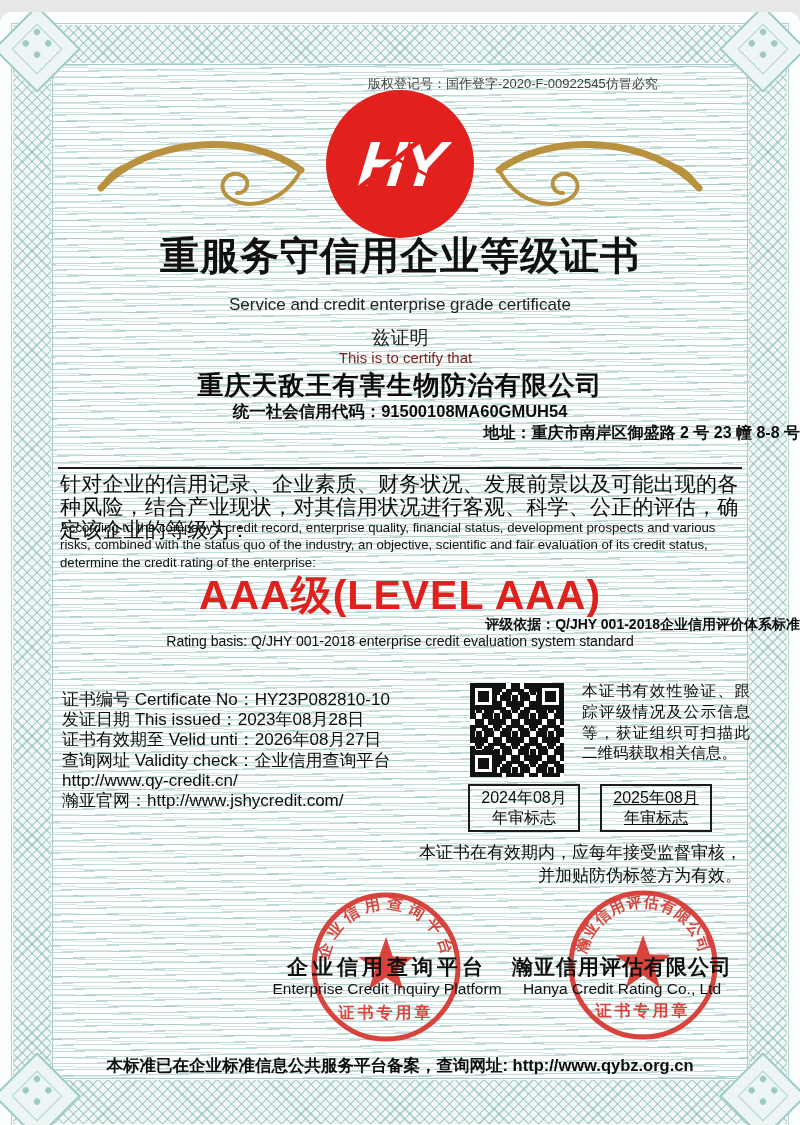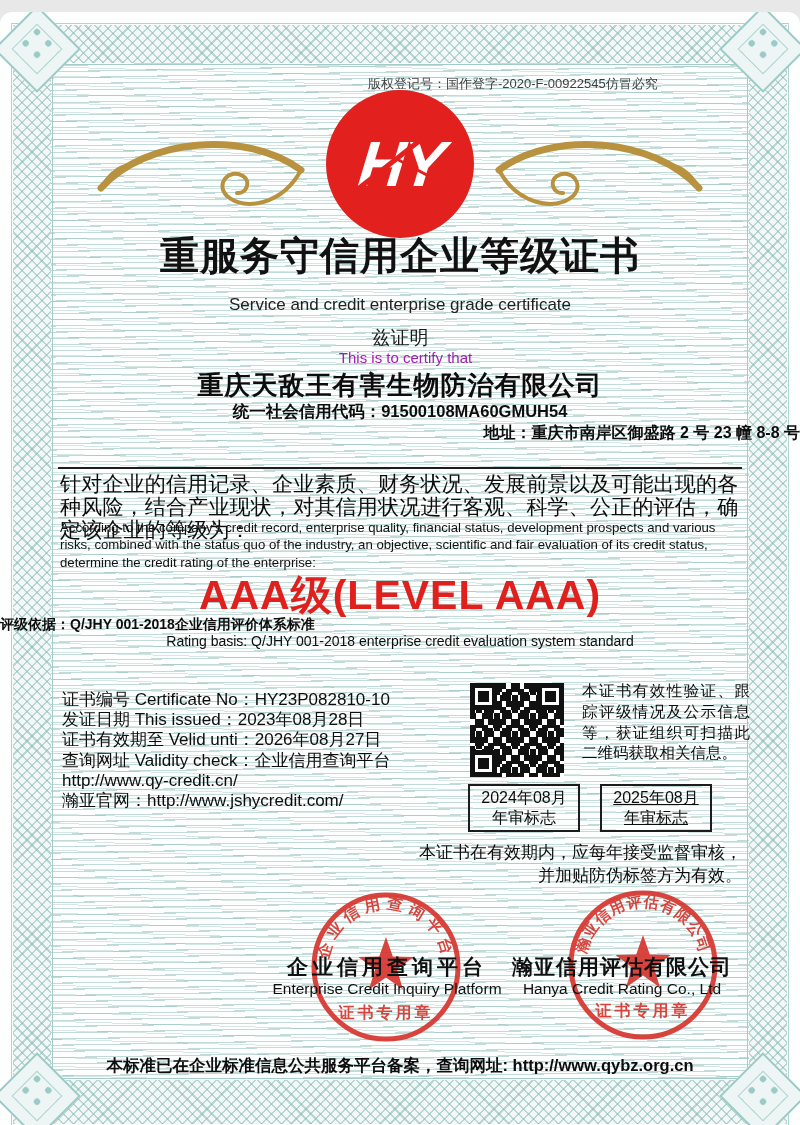--- a/index.html
+++ b/index.html
@@ -46,30 +46,30 @@
   }
   .logo-text{color:#fff;font-size:64px;font-weight:bold;font-style:italic;letter-spacing:-3px;transform:skewX(-6deg);}
   .crack{position:absolute;background:#e2201e;}
   .crack.c1{left:18px;top:62px;width:116px;height:5px;transform:rotate(-38deg);}
   .crack.c2{left:58px;top:82px;width:80px;height:3px;transform:rotate(28deg);}
   .flourish{position:absolute;z-index:3;}
   
   .title-cn{position:absolute;left:0;right:0;top:217px;z-index:3;text-align:center;font-size:39px;font-weight:bold;letter-spacing:1px;color:#111;}
   .title-en{position:absolute;left:0;right:0;top:283px;z-index:3;text-align:center;font-size:17px;color:#222;}
   .certify-cn{position:absolute;left:0;right:0;top:313px;z-index:3;text-align:center;font-size:19px;color:#1a1a1a;}
-  .certify-en{position:absolute;left:0;right:0;top:337px;z-index:3;text-align:center;font-size:15px;color:#a21caf;padding-left:11px;}
+  .certify-en{position:absolute;left:0;right:0;top:337px;z-index:3;text-align:center;font-size:15px;color:#7f1d1d;padding-left:11px;}
   .company{position:absolute;left:0;right:0;top:356px;z-index:3;text-align:center;font-size:26px;font-weight:bold;letter-spacing:1px;}
   .credit-code{position:absolute;left:0;right:0;top:389px;z-index:3;text-align:center;font-size:16.5px;font-weight:600;}
   .address{position:absolute;left:0;right:0;top:411px;z-index:3;text-align:right;font-size:16px;font-weight:600;}
   .divider{position:absolute;left:58px;right:58px;top:455px;height:1.5px;background:#1d1d1d;z-index:3;}
   
   .intro-cn{position:absolute;left:60px;width:682px;top:460px;z-index:3;font-size:21px;line-height:23px;letter-spacing:.2px;}
   .intro-en{position:absolute;left:60px;width:682px;top:507px;z-index:3;font-size:13.2px;line-height:17.3px;color:#111;}
   .rating{position:absolute;left:0;right:0;top:556px;z-index:3;text-align:center;font-size:41px;font-weight:bold;letter-spacing:1px;}
-  .basis-cn{position:absolute;left:0;right:0;top:604px;z-index:3;text-align:left;font-size:14px;font-weight:600;}
+  .basis-cn{position:absolute;left:0;right:0;top:604px;z-index:3;text-align:right;font-size:14px;font-weight:600;}
   .basis-en{position:absolute;left:0;right:0;top:621px;z-index:3;text-align:center;font-size:14px;}
   
   .details{position:absolute;left:62px;top:678px;z-index:3;font-size:17px;line-height:20.2px;white-space:nowrap;}
   
   .qr{
     position:absolute;left:470px;top:671px;width:94px;height:94px;z-index:3;
     background:
       repeating-conic-gradient(#111 0% 25%, rgba(0,0,0,0) 0% 50%) 0px 0px/12px 12px,
       repeating-conic-gradient(#111 0% 25%, rgba(0,0,0,0) 0% 50%) 5px 9px/18px 18px,
       #fff;

